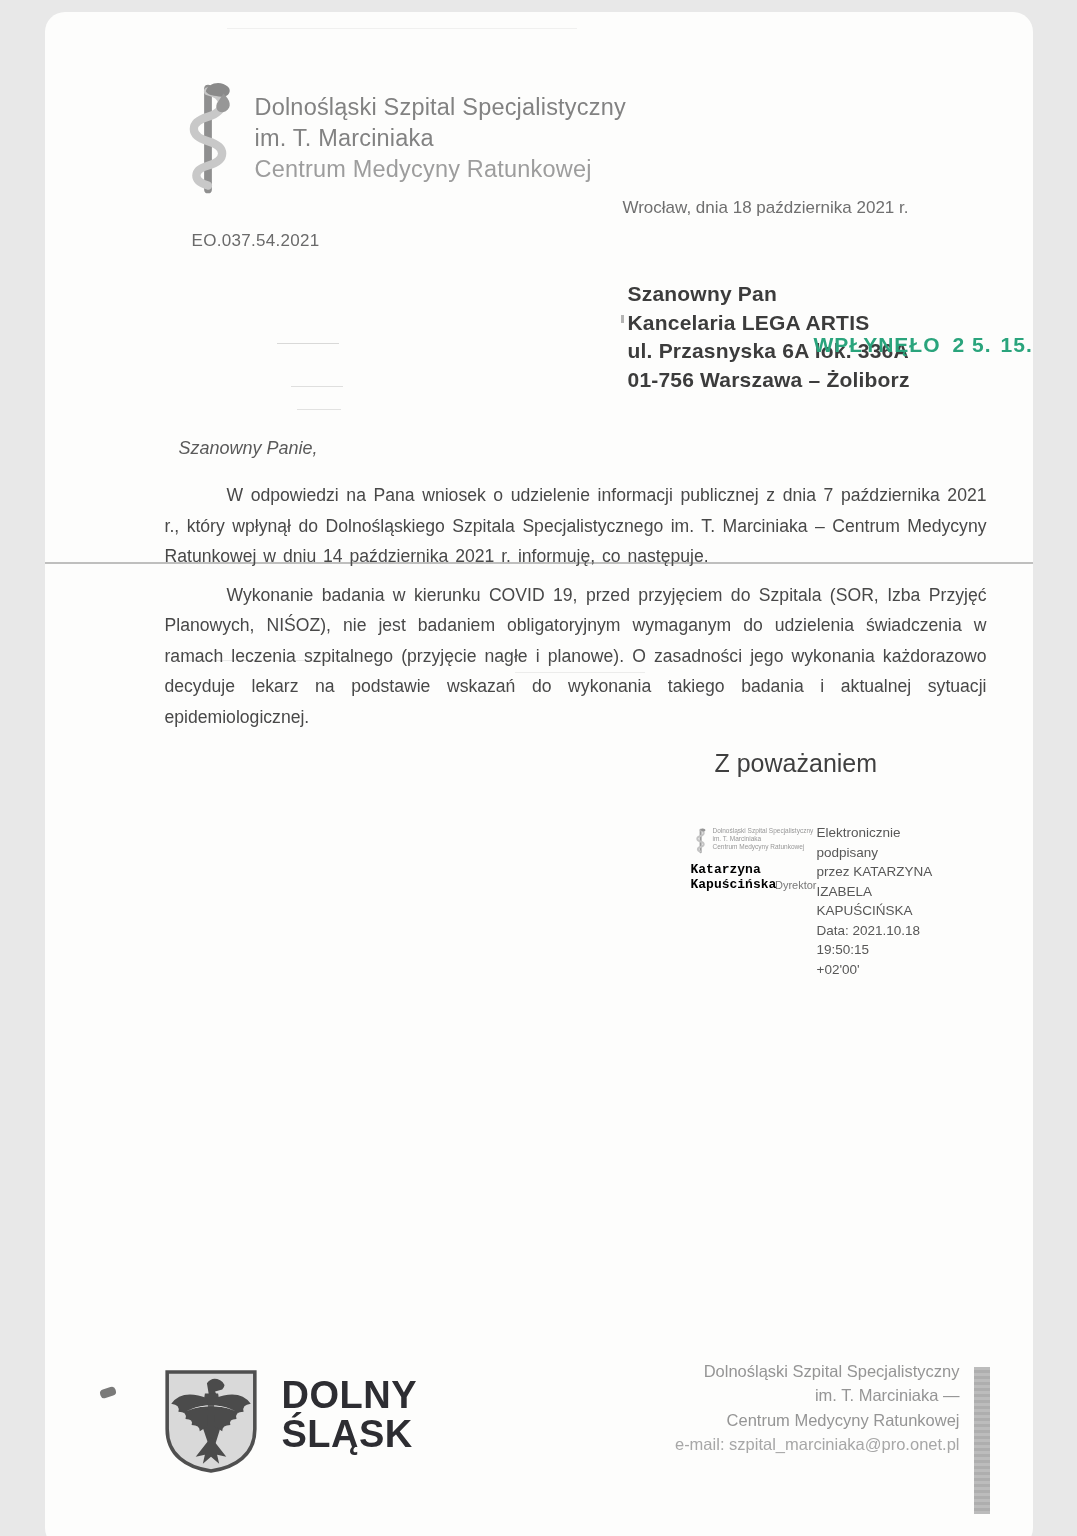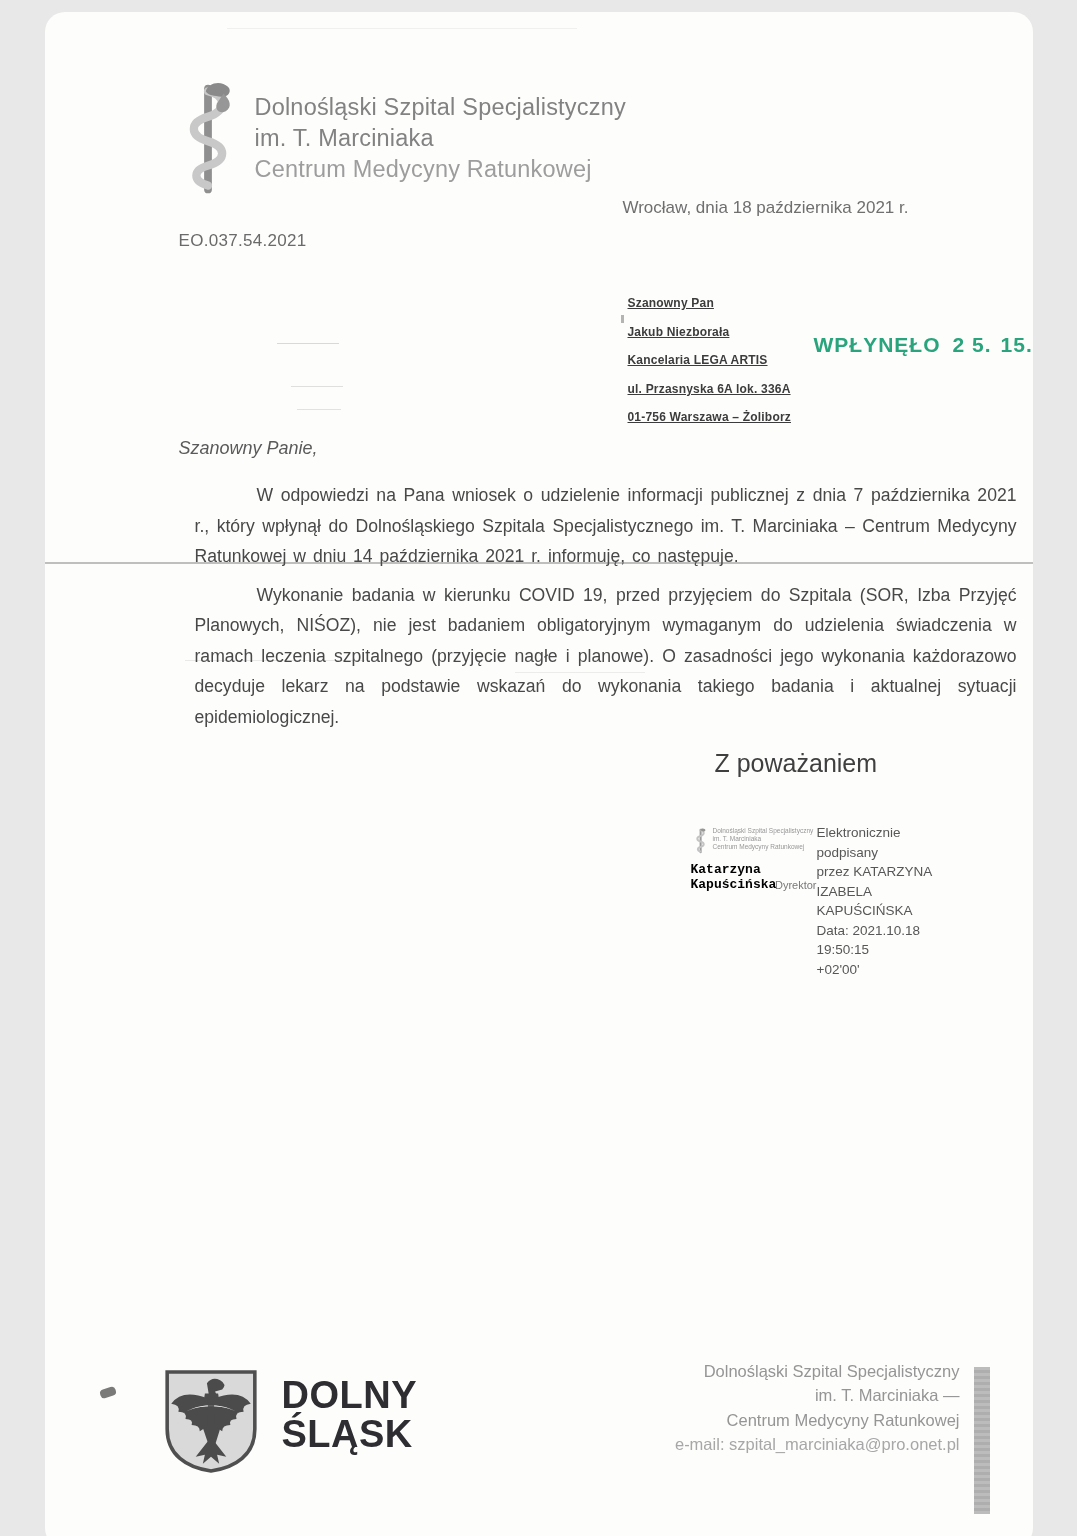--- a/index.html
+++ b/index.html
@@ -9,32 +9,32 @@
     font-family:"Liberation Sans","DejaVu Sans",sans-serif;
     color:#474747;
     border-radius:20px;
   }
   
   .hdr-logo{position:absolute;left:128px;top:66px;}
   .hdr-org{position:absolute;left:210px;top:80px;font-size:23.5px;line-height:31px;letter-spacing:.2px;}
   .hdr-org .l1,.hdr-org .l2{color:#828282;}
   .hdr-org .l3{color:#9d9d9d;}
   .dateline{position:absolute;right:124px;top:186px;font-size:17px;color:#6f6f6f;}
-  .refno{position:absolute;left:134px;top:219px;font-size:17px;color:#6a6a6a;letter-spacing:.3px;text-align:center;}
+  .refno{position:absolute;left:147px;top:219px;font-size:17px;color:#6a6a6a;letter-spacing:.3px;text-align:center;}
   
-  .recipient{position:absolute;left:583px;top:277px;font-size:12px;font-weight:bold;
-             line-height:28.6px;color:#3c3c3c;letter-spacing:.2px;text-decoration:underline;}
+  .recipient{position:absolute;left:583px;top:268px;font-size:21px;font-weight:bold;
+             line-height:28.6px;color:#3c3c3c;letter-spacing:.2px;}
   .stamp{position:absolute;left:769px;top:321px;font-size:21px;font-weight:700;
          color:#2aa47c;white-space:nowrap;letter-spacing:1px;}
   .stamp .d{margin-left:12px;}
   .stamp .m{margin-left:9px;}
   .stamp .y{margin-left:16px;font-weight:700;color:#b91c1c;}
   
   .greeting{position:absolute;left:134px;top:426px;font-size:18px;font-style:italic;color:#5a5a5a;}
-  .bodytext{position:absolute;left:150px;top:468px;width:822px;font-size:17.6px;
+  .bodytext{position:absolute;left:120px;top:468px;width:822px;font-size:17.6px;
             line-height:30.5px;text-align:justify;color:#484848;word-spacing:2px;}
   .bodytext p{margin:0;text-indent:62px;}
   .bodytext p + p{margin-top:8px;}
   .closing{position:absolute;left:670px;top:737px;font-size:25px;color:#3f3f3f;}
   
   .sig{position:absolute;left:644px;top:808px;width:260px;}
   .sig-mini-logo{position:absolute;left:4px;top:6px;}
   .sig-mini-org{position:absolute;left:24px;top:7px;font-size:6.5px;line-height:8px;color:#979797;width:120px;}
   .sig-name{position:absolute;left:2px;top:42px;width:126px;text-align:left;
             font-size:13px;font-weight:bold;color:#000000;font-family:Liberation Mono, monospace;}
@@ -83,21 +83,20 @@
     <div class="l1">Dolnośląski Szpital Specjalistyczny</div>
     <div class="l2">im. T. Marciniaka</div>
     <div class="l3">Centrum Medycyny Ratunkowej</div>
   </div>
 
   <div class="dateline">Wrocław, dnia 18 października 2021 r.</div>
   <div class="refno">EO.037.54.2021</div>
 
   <div class="recipient">
     <div>Szanowny Pan</div>
-    <div>Jakub Niezborała</div>
     <div>Kancelaria LEGA ARTIS</div>
     <div>ul. Przasnyska 6A lok. 336A</div>
     <div>01-756 Warszawa – Żoliborz</div>
   </div>
 
   <div class="stamp">
     <span>WPŁYNĘŁO</span><span class="d">2 5.</span><span class="m">15.</span><span class="y">2021</span>
   </div>
 
   <div class="greeting">Szanowny Panie,</div>

